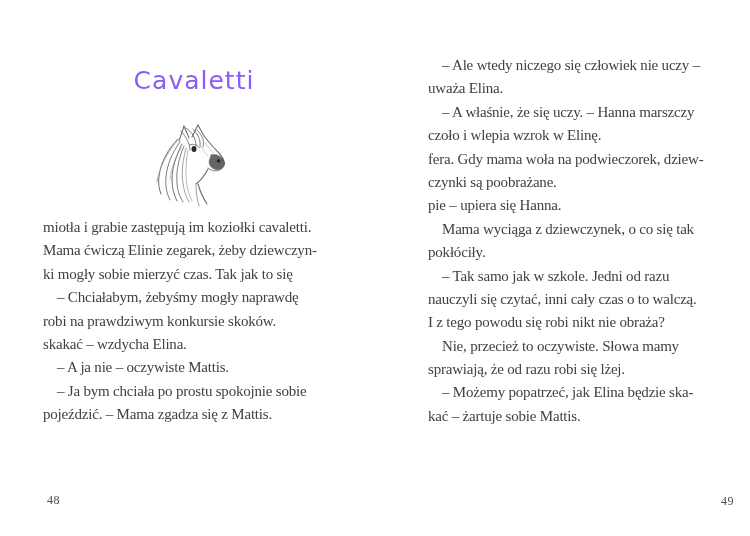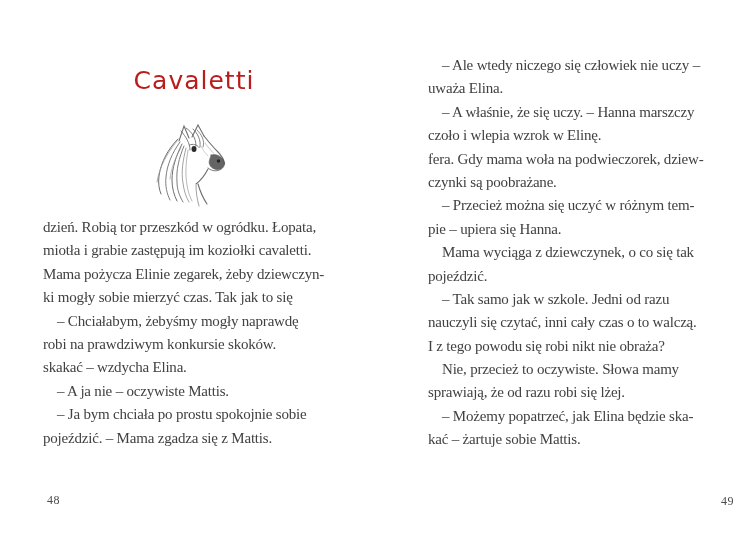--- a/index.html
+++ b/index.html
@@ -20,21 +20,21 @@
     position: absolute;
     left: 44px;
     top: 66px;
     width: 300px;
     margin: 0;
     text-align: center;
     font-family: "DejaVu Sans", sans-serif;
     font-weight: 400;
     font-size: 25px;
     letter-spacing: 1px;
-    color: #b91c1c;
+    color: #8b5cf6;
   }
   .illustration {
     position: absolute;
     left: 150px;
     top: 122px;
     width: 85px;
     height: 92px;
   }
   .text-block {
     position: absolute;
@@ -101,47 +101,45 @@
           <path d="M34,24 C29,36 26,48 27,60 C27,68 30,75 33,80" stroke-width="0.9"></path>
           <path d="M36,26 C33,38 31,50 33,61 C34,69 36,75 39,80" stroke="#8a8a8a" stroke-width="0.8"></path>
           <path d="M27,19 C17,31 9,46 7,60" stroke="#9a9a9a" stroke-width="0.8"></path>
           <path d="M31,26 C25,36 21,47 20,57" stroke="#9a9a9a" stroke-width="0.7"></path>
           <path d="M38,28 C36,40 35,52 37,63 C38,70 40,75 42,79" stroke="#9a9a9a" stroke-width="0.7"></path>
         </g>
       </svg>
     </div>
 
     <div class="text-block text-left">
-        <div class="line">dzień. Robią tor przeszkód w ogródku. Łopata,</div>
         <div class="line">miotła i grabie zastępują im koziołki cavaletti.</div>
-        <div class="line">Mama pożycza Elinie zegarek, żeby dziewczyn-</div>
+        <div class="line">Mama ćwiczą Elinie zegarek, żeby dziewczyn-</div>
         <div class="line">ki mogły sobie mierzyć czas. Tak jak to się</div>
         <div class="line indent">– Chciałabym, żebyśmy mogły naprawdę</div>
         <div class="line">robi na prawdziwym konkursie skoków.</div>
         <div class="line">skakać – wzdycha Elina.</div>
         <div class="line indent">– A ja nie – oczywiste Mattis.</div>
         <div class="line indent">– Ja bym chciała po prostu spokojnie sobie</div>
         <div class="line">pojeździć. – Mama zgadza się z Mattis.</div>
       </div>
 
     <div class="page-number pn-left">48</div>
   </div>
 
   <div>
     <div class="text-block text-right">
         <div class="line indent">– Ale wtedy niczego się człowiek nie uczy –</div>
         <div class="line">uważa Elina.</div>
         <div class="line indent">– A właśnie, że się uczy. – Hanna marszczy</div>
         <div class="line">czoło i wlepia wzrok w Elinę.</div>
         <div class="line">fera. Gdy mama woła na podwieczorek, dziew-</div>
         <div class="line">czynki są poobrażane.</div>
-        <div class="line indent">– Przecież można się uczyć w różnym tem-</div>
         <div class="line">pie – upiera się Hanna.</div>
         <div class="line indent">Mama wyciąga z dziewczynek, o co się tak</div>
-        <div class="line">pojeździć.</div>
+        <div class="line">pokłóciły.</div>
         <div class="line indent">– Tak samo jak w szkole. Jedni od razu</div>
         <div class="line">nauczyli się czytać, inni cały czas o to walczą.</div>
         <div class="line">I z tego powodu się robi nikt nie obraża?</div>
         <div class="line indent">Nie, przecież to oczywiste. Słowa mamy</div>
         <div class="line">sprawiają, że od razu robi się lżej.</div>
         <div class="line indent">– Możemy popatrzeć, jak Elina będzie ska-</div>
         <div class="line">kać – żartuje sobie Mattis.</div>
       </div>
 
     <div class="page-number pn-right">49</div>

